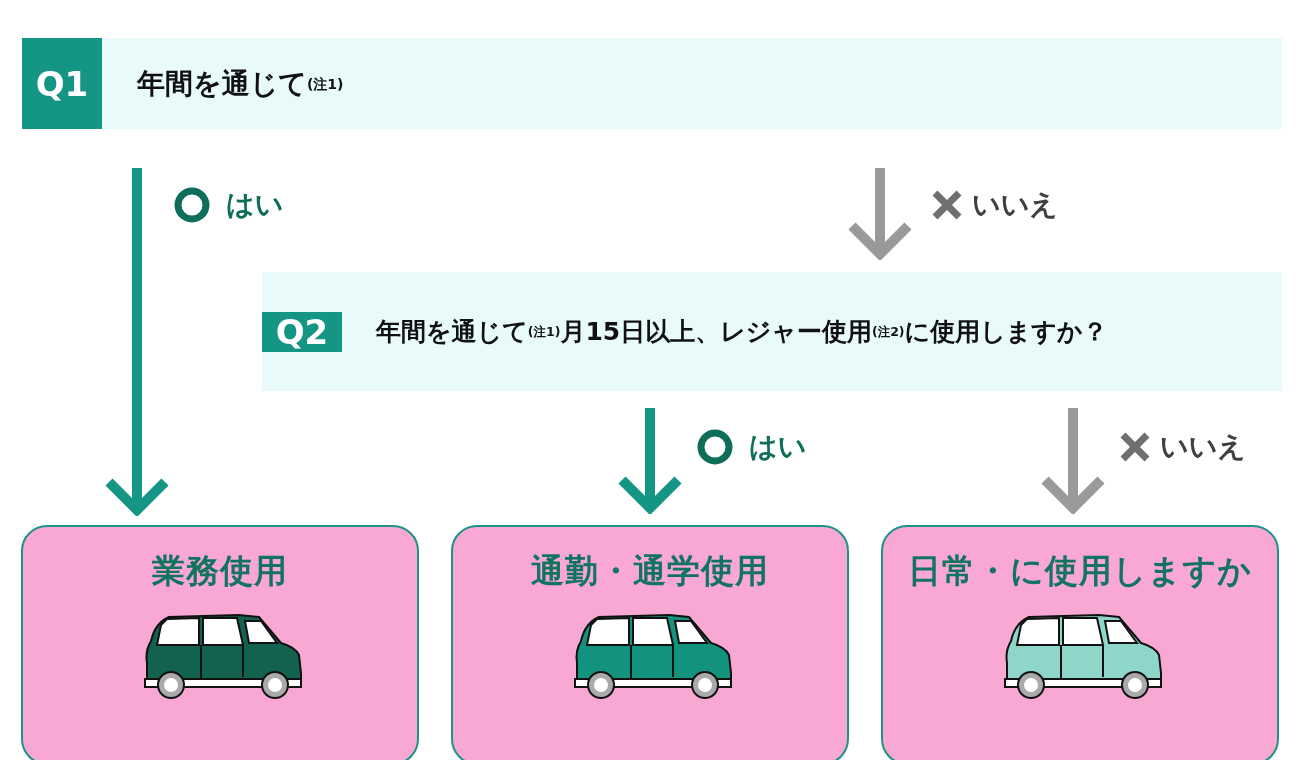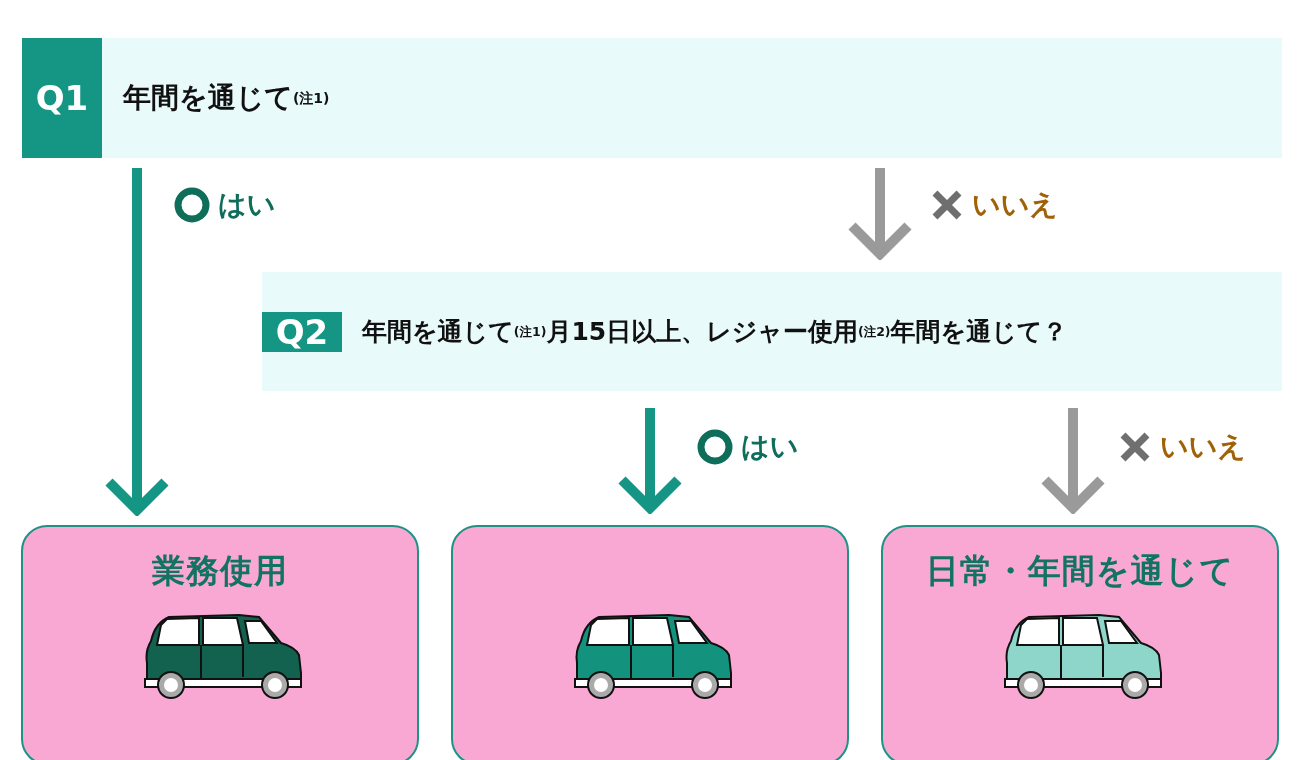--- a/index.html
+++ b/index.html
@@ -1,37 +1,37 @@
 <!DOCTYPE html>
 <html><head>
 <meta charset="utf-8">
 <style>
   html, body { margin:0; padding:0; background:#ffffff; }
   body { width:1300px; height:760px; position:relative; overflow:hidden;
          font-family:"DejaVu Sans", "Liberation Sans", sans-serif; }
   .qbar { position:absolute; display:flex; background:#e8fafa; }
   .qlabel { background:#159684; color:#ffffff; font-weight:bold; font-size:34px;
             display:flex; align-items:center; justify-content:center; width:80px; flex:none; }
-  .qtext { display:flex; align-items:center; color:#111111; font-weight:bold; white-space:nowrap; }
+  .qtext { display:flex; align-items:center; color:#111111; font-weight:bold; white-space:nowrap;margin-left:14px; }
   .qtext sup { font-size:0.5em; font-weight:bold; vertical-align:0.9em; line-height:0; }
   .arrow { position:absolute; }
   .ans { position:absolute; display:flex; align-items:center; font-weight:bold; font-size:28px; }
-  .ans.yes { color:#0f6e5a; }
-  .ans.no { color:#a16207; }
+  .ans.yes { color:#0f6e5a;gap:8px; }
+  .ans.no { color:#404040; }
   .ans .mark { margin-right:8px; display:inline-flex; }
   .result { position:absolute; top:525px; width:394px; height:240px; background:#f9a8d4;
             border:2px solid #1d9385; border-radius:26px; box-sizing:border-box; }
   .result .rtitle { position:absolute; top:22px; left:0; right:0; text-align:center;
                     color:#127361; font-weight:bold; font-size:33px; letter-spacing:1px; }
   .result .car { position:absolute; left:116px; top:84px; }
 </style>
 </head>
 <body>
 
-<div class="qbar" style="left:22px; top:38px; width:1260px; height:120px;">
+<div class="qbar" style="left:22px; top:38px; width:1260px; height:91px;">
   <div class="qlabel">Q1</div>
   <div class="qtext" style="font-size:28px; padding-left:21px;">
     <span>年間を通じて</span>
       <sup>(注1)</sup>
   </div>
 </div>
 
 <svg class="arrow" style="left:105px; top:168px;" width="64" height="348" viewBox="0 0 64 348">
   <line x1="32" y1="0" x2="32" y2="340" stroke="#159684" stroke-width="10"></line>
   <polyline points="4,314 32,342 60,314" fill="none" stroke="#159684" stroke-width="10"></polyline>
@@ -58,21 +58,21 @@
   <span>いいえ</span>
 </div>
 
 <div class="qbar" style="left:262px; top:272px; width:1020px; height:119px;align-items:center;">
   <div class="qlabel">Q2</div>
   <div class="qtext" style="font-size:25px; padding-left:20px;">
     <span>年間を通じて</span>
       <sup>(注1)</sup>
       <span>月15日以上、レジャー使用</span>
       <sup>(注2)</sup>
-      <span>年間を通じて？</span>
+      <span>に使用しますか？</span>
   </div>
 </div>
 
 <svg class="arrow" style="left:618px; top:408px;" width="64" height="106" viewBox="0 0 64 106">
   <line x1="32" y1="0" x2="32" y2="98" stroke="#159684" stroke-width="10"></line>
   <polyline points="4,72 32,100 60,72" fill="none" stroke="#159684" stroke-width="10"></polyline>
 </svg>
 <div class="ans yes" style="left:697px; top:428px;">
   <span class="mark">
     <svg width="36" height="36" viewBox="0 0 36 36">
@@ -105,36 +105,37 @@
     <path d="M62 34 L62 68 M104 34 L104 66" stroke="#111" stroke-width="2"></path>
     <rect x="6" y="68" width="156" height="8" fill="#fff" stroke="#111" stroke-width="2"></rect>
     <circle cx="32" cy="74" r="13" fill="#aaa" stroke="#111" stroke-width="2"></circle>
     <circle cx="32" cy="74" r="7" fill="#fff"></circle>
     <circle cx="136" cy="74" r="13" fill="#aaa" stroke="#111" stroke-width="2"></circle>
     <circle cx="136" cy="74" r="7" fill="#fff"></circle>
   </svg>
 </div>
 
 <div class="result" style="left:451px; width:398px;">
+  <div class="rtitle">通勤・通学使用</div>
   <svg class="car" width="164" height="90" viewBox="0 0 164 90">
     <path d="M8 52 Q6 40 12 30 Q16 12 30 6 L100 4 L120 6 L142 32 Q156 36 160 44 L162 62 L162 72 L8 72 Z" fill="#13927d" stroke="#111" stroke-width="2"></path>
     <path d="M22 14 L28 8 L60 7 L60 34 L18 34 Z" fill="#fff" stroke="#111" stroke-width="2"></path>
     <path d="M64 7 L98 7 L104 34 L64 34 Z" fill="#fff" stroke="#111" stroke-width="2"></path>
     <path d="M106 10 L122 10 L138 32 L110 32 Z" fill="#fff" stroke="#111" stroke-width="2"></path>
     <path d="M62 34 L62 68 M104 34 L104 66" stroke="#111" stroke-width="2"></path>
     <rect x="6" y="68" width="156" height="8" fill="#fff" stroke="#111" stroke-width="2"></rect>
     <circle cx="32" cy="74" r="13" fill="#aaa" stroke="#111" stroke-width="2"></circle>
     <circle cx="32" cy="74" r="7" fill="#fff"></circle>
     <circle cx="136" cy="74" r="13" fill="#aaa" stroke="#111" stroke-width="2"></circle>
     <circle cx="136" cy="74" r="7" fill="#fff"></circle>
   </svg>
 </div>
 
 <div class="result" style="left:881px; width:398px;">
-  <div class="rtitle">日常・年間を通じて</div>
+  <div class="rtitle">日常・に使用しますか</div>
   <svg class="car" width="164" height="90" viewBox="0 0 164 90">
     <path d="M8 52 Q6 40 12 30 Q16 12 30 6 L100 4 L120 6 L142 32 Q156 36 160 44 L162 62 L162 72 L8 72 Z" fill="#8dd6c9" stroke="#111" stroke-width="2"></path>
     <path d="M22 14 L28 8 L60 7 L60 34 L18 34 Z" fill="#fff" stroke="#111" stroke-width="2"></path>
     <path d="M64 7 L98 7 L104 34 L64 34 Z" fill="#fff" stroke="#111" stroke-width="2"></path>
     <path d="M106 10 L122 10 L138 32 L110 32 Z" fill="#fff" stroke="#111" stroke-width="2"></path>
     <path d="M62 34 L62 68 M104 34 L104 66" stroke="#111" stroke-width="2"></path>
     <rect x="6" y="68" width="156" height="8" fill="#fff" stroke="#111" stroke-width="2"></rect>
     <circle cx="32" cy="74" r="13" fill="#aaa" stroke="#111" stroke-width="2"></circle>
     <circle cx="32" cy="74" r="7" fill="#fff"></circle>
     <circle cx="136" cy="74" r="13" fill="#aaa" stroke="#111" stroke-width="2"></circle>

